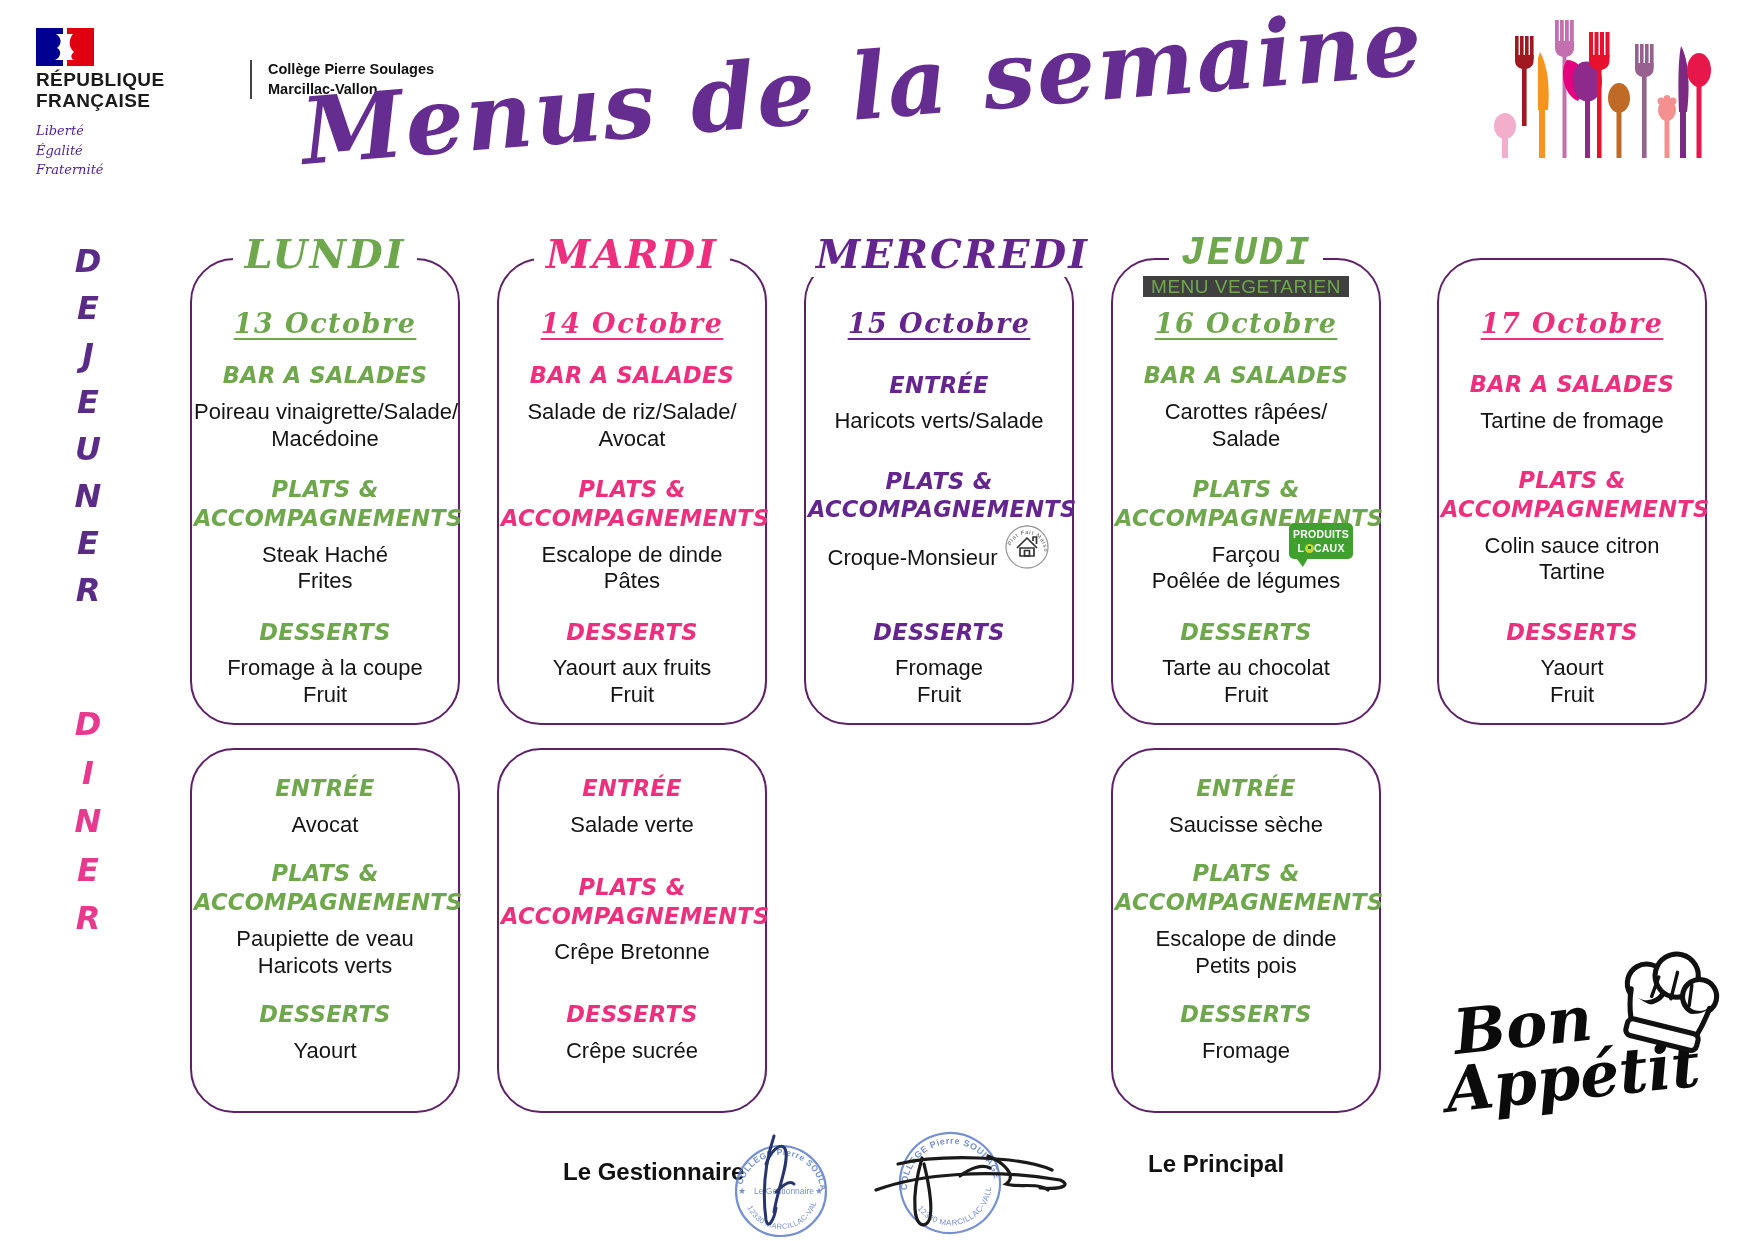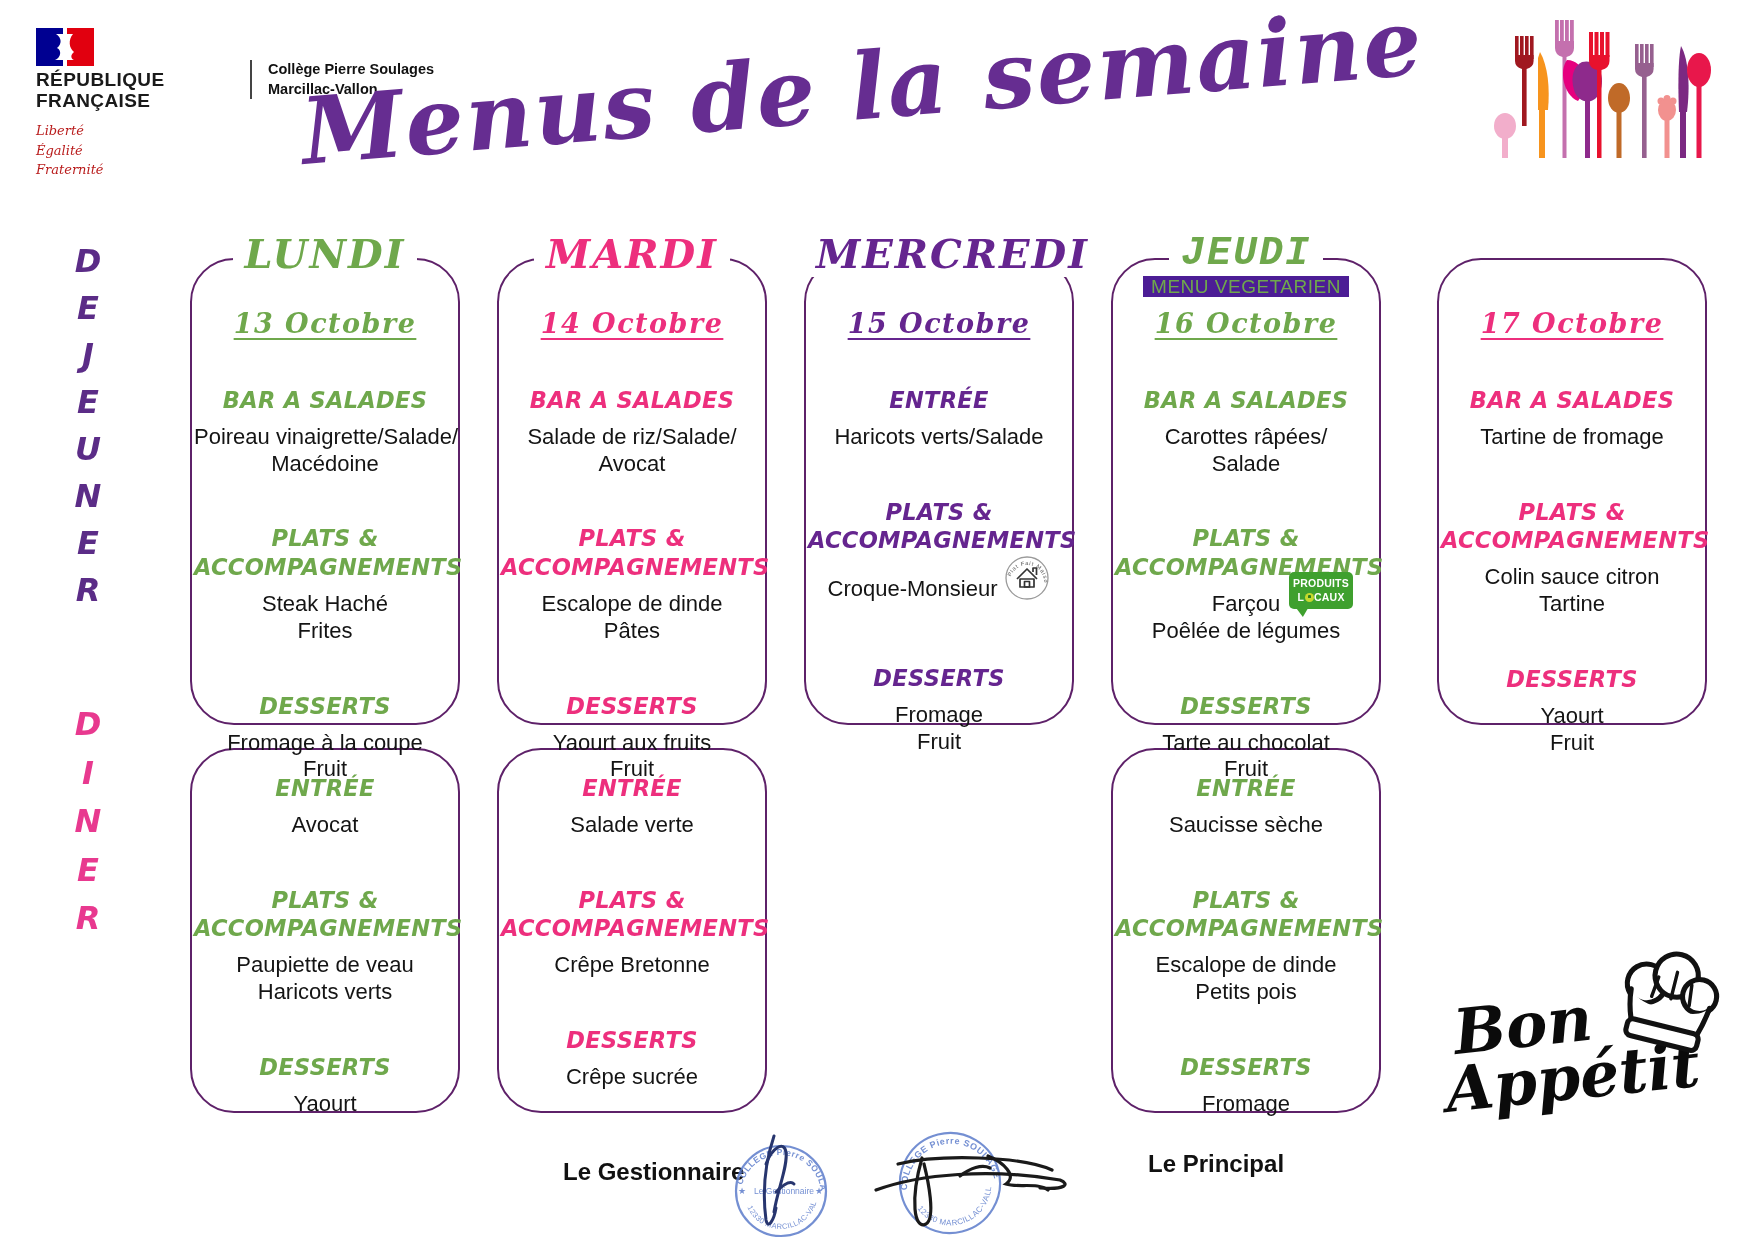--- a/index.html
+++ b/index.html
@@ -4,46 +4,46 @@
 <style>
   html,body{margin:0;padding:0;}
   body{
     width:1755px;height:1241px;position:relative;background:#fff;overflow:hidden;
     font-family:"Liberation Sans",sans-serif;color:#111;
   }
   
   .gov{position:absolute;left:36px;top:28px;}
   .gov-flag{display:block;}
   .gov-name{margin-top:4px;font-weight:bold;font-size:19px;line-height:1.08;letter-spacing:.4px;color:#1a1a1a;}
-  .gov-motto{margin-top:10px;font-family:"DejaVu Serif",serif;font-style:italic;font-size:13px;line-height:1.5;color:#b91c1c;}
+  .gov-motto{margin-top:10px;font-family:"DejaVu Serif",serif;font-style:italic;font-size:13px;line-height:1.5;color:#4c1d95;}
   .school{position:absolute;left:250px;top:60px;border-left:2px solid #444;padding-left:16px;
     font-weight:bold;font-size:14.5px;line-height:1.35;color:#111;}
   .main-title{position:absolute;left:300px;top:38px;width:1000px;text-align:center;
     font-family:"DejaVu Serif",serif;font-weight:bold;font-style:italic;font-size:92px;
     color:#662D91;transform:rotate(-4.6deg);letter-spacing:2px;white-space:nowrap;}
   .cutlery{position:absolute;left:1493px;top:8px;}
   
   .side-word{position:absolute;left:58px;width:60px;text-align:center;
     font-family:"DejaVu Sans",sans-serif;font-weight:bold;font-style:italic;font-size:32px;}
   .side-lunch{top:238px;color:#5B2C87;}
   .side-dinner{top:700px;color:#E8398F;}
   .side-lunch .side-letter{line-height:47px;}
   .side-dinner .side-letter{line-height:48.5px;}
   
   .day-col{position:absolute;top:0;width:270px;height:1241px;}
   .day-label{position:absolute;top:234px;width:100%;text-align:center;z-index:3;line-height:1;}
   .day-name{background:#fff;padding:0 12px;font-family:"DejaVu Serif",serif;
     font-weight:bold;font-style:italic;font-size:40px;letter-spacing:2px;white-space:nowrap;}
   .day-subtitle{display:block;margin-top:3px;}
-  .day-subtitle span{background:#4c1d95;padding:0 8px;font-size:19px;letter-spacing:.5px;font-weight:normal;}
+  .day-subtitle span{background:#404040;padding:0 8px;font-size:19px;letter-spacing:.5px;font-weight:normal;}
   .card{position:absolute;left:0;width:100%;border:2.4px solid #5E2169;border-radius:44px;box-sizing:border-box;background:#fff;}
   .lunch-card{top:258px;height:467px;z-index:1;}
   .dinner-card{top:748px;height:365px;}
   .card-content{position:absolute;inset:0;display:flex;flex-direction:column;justify-content:space-between;
-    align-items:center;box-sizing:border-box;gap:47px;}
+    align-items:center;box-sizing:border-box;}
   .lunch-card .card-content{padding:48px 2px 14px;}
   .dinner-card .card-content{padding:24px 2px 46px;}
   .menu-date{font-family:"DejaVu Serif",serif;font-weight:bold;font-style:italic;font-size:27px;
     letter-spacing:1.5px;text-decoration:underline;text-underline-offset:5px;}
   .section{position:relative;width:100%;text-align:center;}
   .sec-label{font-family:"DejaVu Sans",sans-serif;font-weight:bold;font-style:italic;
     font-size:22.5px;line-height:1.28;letter-spacing:.3px;}
   .sec-items{margin-top:9px;}
   .sec-item{font-size:22px;color:#141414;line-height:1.22;white-space:nowrap;}
   

